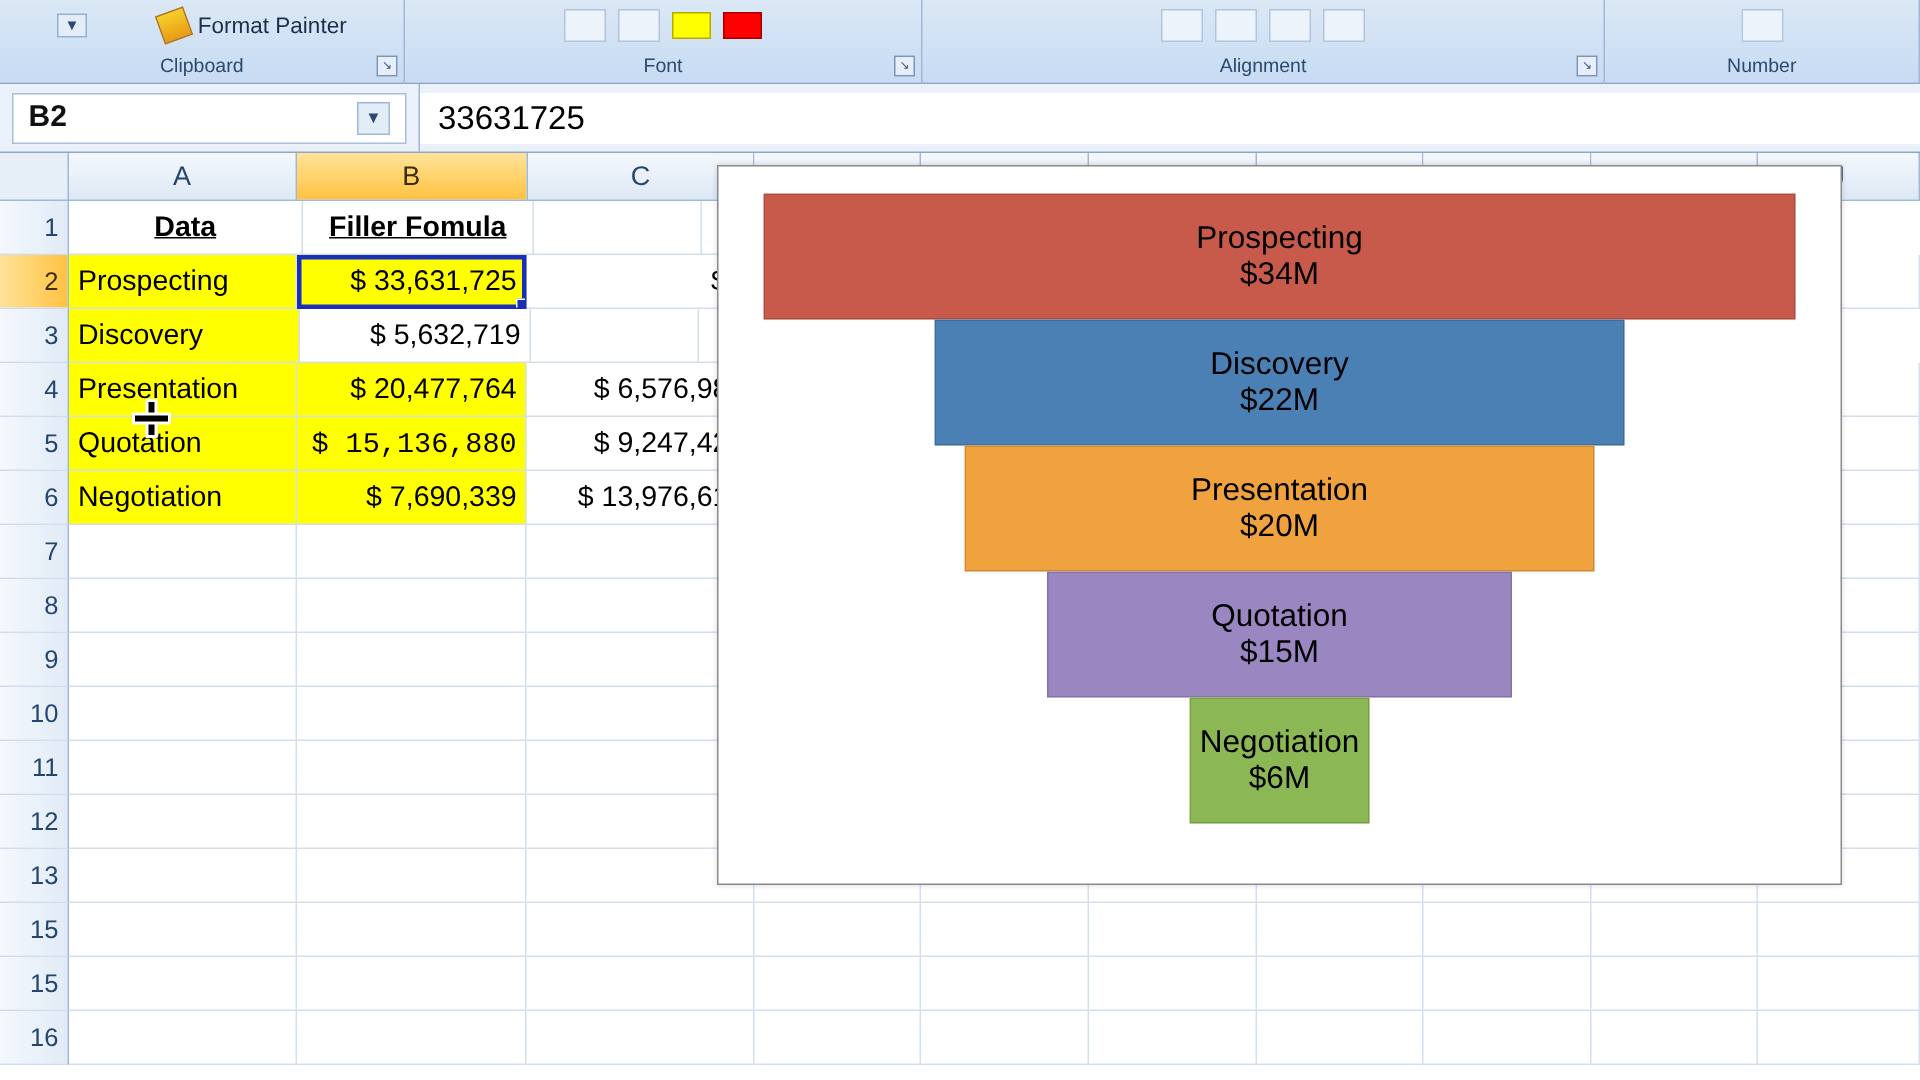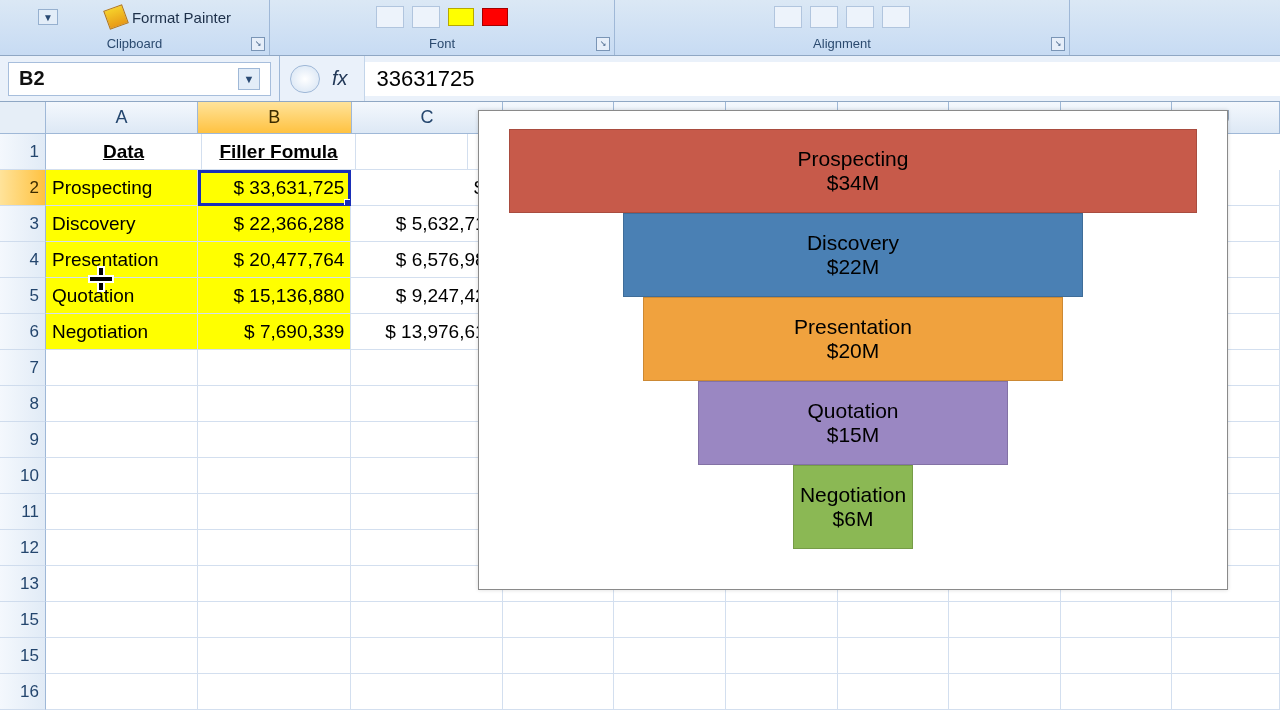--- a/index.html
+++ b/index.html
@@ -310,32 +310,34 @@
   <div class="ribbon-group rg-align">
     <div class="group-top">
       <span class="thin-btn"></span>
       <span class="thin-btn"></span>
       <span class="thin-btn"></span>
       <span class="thin-btn"></span>
     </div>
     <div class="group-label">Alignment</div>
     <div class="dialog-launcher">↘</div>
   </div>
+  <div class="ribbon-group rg-number">
+    <div class="group-top">
+      <span class="thin-btn"></span>
+    </div>
+    <div class="group-label">Number</div>
+  </div>
 </div>
 
 <div class="formula-row">
   <div class="namebox-wrap">
     <div class="namebox">
       <span>B2</span>
       <span class="dd">▼</span>
     </div>
-  </div>
-  <div class="fx-controls">
-    <span class="fx-cancel"></span>
-    <span class="fx-label">fx</span>
   </div>
   <input class="formula-input" value="33631725" style="">
 </div>
 
 <div class="grid-wrap">
   <div class="select-all"></div>
 
   <div class="col-headers" id="col-headers">
       <div class="col-h" style="width: 154px;">A</div>
       <div class="col-h active" style="width: 156px;">B</div>
@@ -385,21 +387,20 @@
         <div class="cell" style="width: 112px;"></div>
         <div class="cell" style="width: 114px;"></div>
         <div class="cell" style="width: 114px;"></div>
         <div class="cell" style="width: 112px;"></div>
         <div class="cell" style="width: 114px;"></div>
         <div class="cell" style="width: 112px;"></div>
         <div class="cell" style="width: 110px;"></div>
       </div>
       <div class="cell-row">
         <div class="cell yellow" style="width: 154px;">Discovery</div>
-        <div class="cell yellow right" style="width: 156px;">$ 22,366,288</div>
         <div class="cell right" style="width: 154px;">$   5,632,719</div>
         <div class="cell" style="width: 112px;"></div>
         <div class="cell" style="width: 114px;"></div>
         <div class="cell" style="width: 114px;"></div>
         <div class="cell" style="width: 112px;"></div>
         <div class="cell" style="width: 114px;"></div>
         <div class="cell" style="width: 112px;"></div>
         <div class="cell" style="width: 110px;"></div>
       </div>
       <div class="cell-row">
@@ -409,21 +410,21 @@
         <div class="cell" style="width: 112px;"></div>
         <div class="cell" style="width: 114px;"></div>
         <div class="cell" style="width: 114px;"></div>
         <div class="cell" style="width: 112px;"></div>
         <div class="cell" style="width: 114px;"></div>
         <div class="cell" style="width: 112px;"></div>
         <div class="cell" style="width: 110px;"></div>
       </div>
       <div class="cell-row">
         <div class="cell yellow" style="width: 154px;">Quotation</div>
-        <div class="cell yellow right" style="width: 156px;">$ 15,136,880</div>
+        <div class="cell yellow right" style="width: 156px; font-family: Liberation Mono, monospace;">$ 15,136,880</div>
         <div class="cell right" style="width: 154px;">$   9,247,422</div>
         <div class="cell" style="width: 112px;"></div>
         <div class="cell" style="width: 114px;"></div>
         <div class="cell" style="width: 114px;"></div>
         <div class="cell" style="width: 112px;"></div>
         <div class="cell" style="width: 114px;"></div>
         <div class="cell" style="width: 112px;"></div>
         <div class="cell" style="width: 110px;"></div>
       </div>
       <div class="cell-row">

